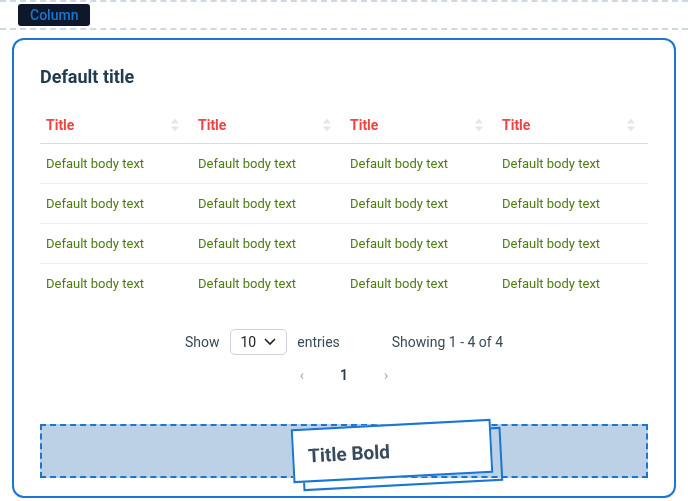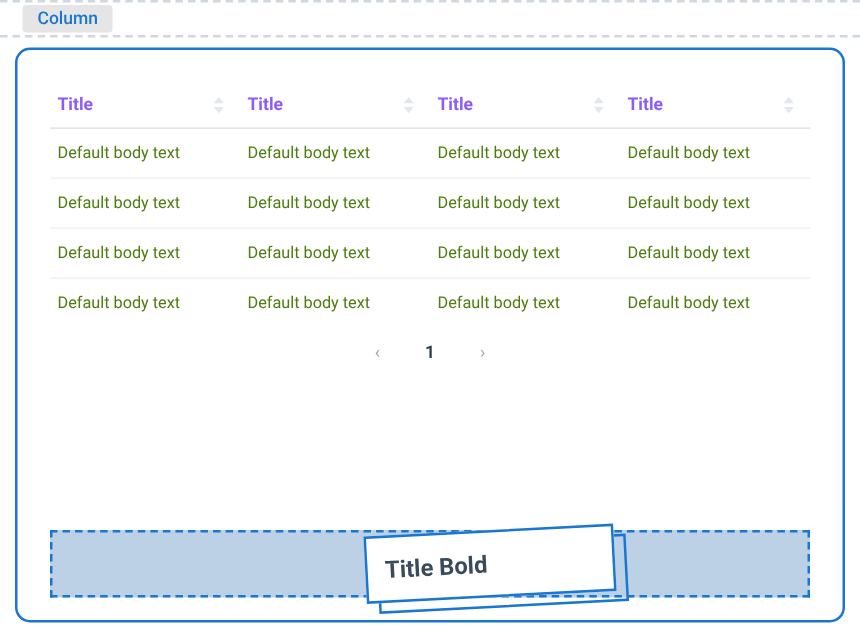--- a/index.html
+++ b/index.html
@@ -13,21 +13,21 @@
     }
     .top-bar {
       height: 30px;
       border-top: 2px dashed #cfd8e0;
       border-bottom: 2px dashed #cfd8e0;
       display: flex;
       align-items: center;
       padding-left: 18px;
     }
     .column-tab {
-      background: #e5e5e5;
+      background: #0f172a;
       color: #1976d2;
       font-size: 14px;
       padding: 3px 12px;
       border-radius: 3px;
       font-weight: 500;
     }
     .card {
       margin: 8px 12px 0 12px;
       border: 2px solid #1976d2;
       border-radius: 12px;
@@ -41,21 +41,21 @@
       font-weight: 700;
       margin-bottom: 20px;
     }
     table {
       width: 100%;
       border-collapse: collapse;
     }
     th {
       text-align: left;
       font-size: 14px;
-      color: #8b5cf6;
+      color: #ef4444;
       font-weight: 700;
       padding: 10px 6px;
       border-bottom: 1px solid #d7dde3;
       position: relative;
     }
     .sort {
       position: absolute;
       right: 12px;
       top: 50%;
       transform: translateY(-50%);
@@ -149,20 +149,21 @@
     }
   </style>
 </head>
 <body>
 
 <div class="top-bar">
   <span class="column-tab">Column</span>
 </div>
 
 <div class="card">
+  <div class="card-title">Default title</div>
 
   <table>
     <thead>
       <tr>
         <th>
           <span>Title</span>
           <span class="sort">
             <svg width="10" height="6">
                 <path d="M5 0 L9 5 L1 5 Z" fill="#e3e7ec"></path>
               </svg>
@@ -227,20 +228,35 @@
       </tr>
       <tr>
         <td>Default body text</td>
         <td>Default body text</td>
         <td>Default body text</td>
         <td>Default body text</td>
       </tr>
     </tbody>
   </table>
 
+  <div class="footer-row">
+    <div class="show-group">
+      <span>Show</span>
+      <span class="page-size">
+        <span>10</span>
+        <span class="chev">
+          <svg width="12" height="8">
+              <path d="M1 1 L6 6 L11 1" stroke="#222" stroke-width="1.6" fill="none"></path>
+            </svg>
+        </span>
+      </span>
+      <span>entries</span>
+    </div>
+    <span>Showing 1 - 4 of 4</span>
+  </div>
 
   <div class="pager">
     <span class="pager-arrow">‹</span>
     <span class="pager-current">1</span>
     <span class="pager-arrow">›</span>
   </div>
 
   <div class="dropzone"></div>
   <div class="drag-card-shadow"></div>
   <div class="drag-card">

